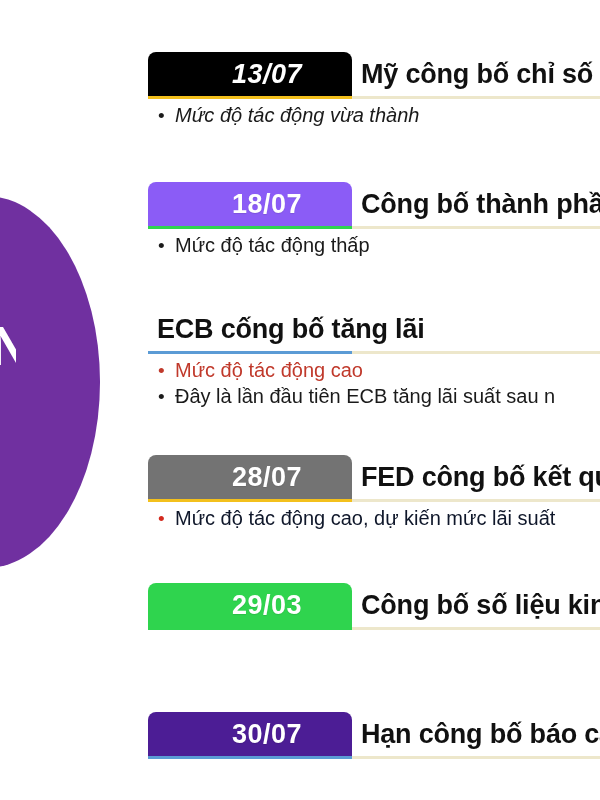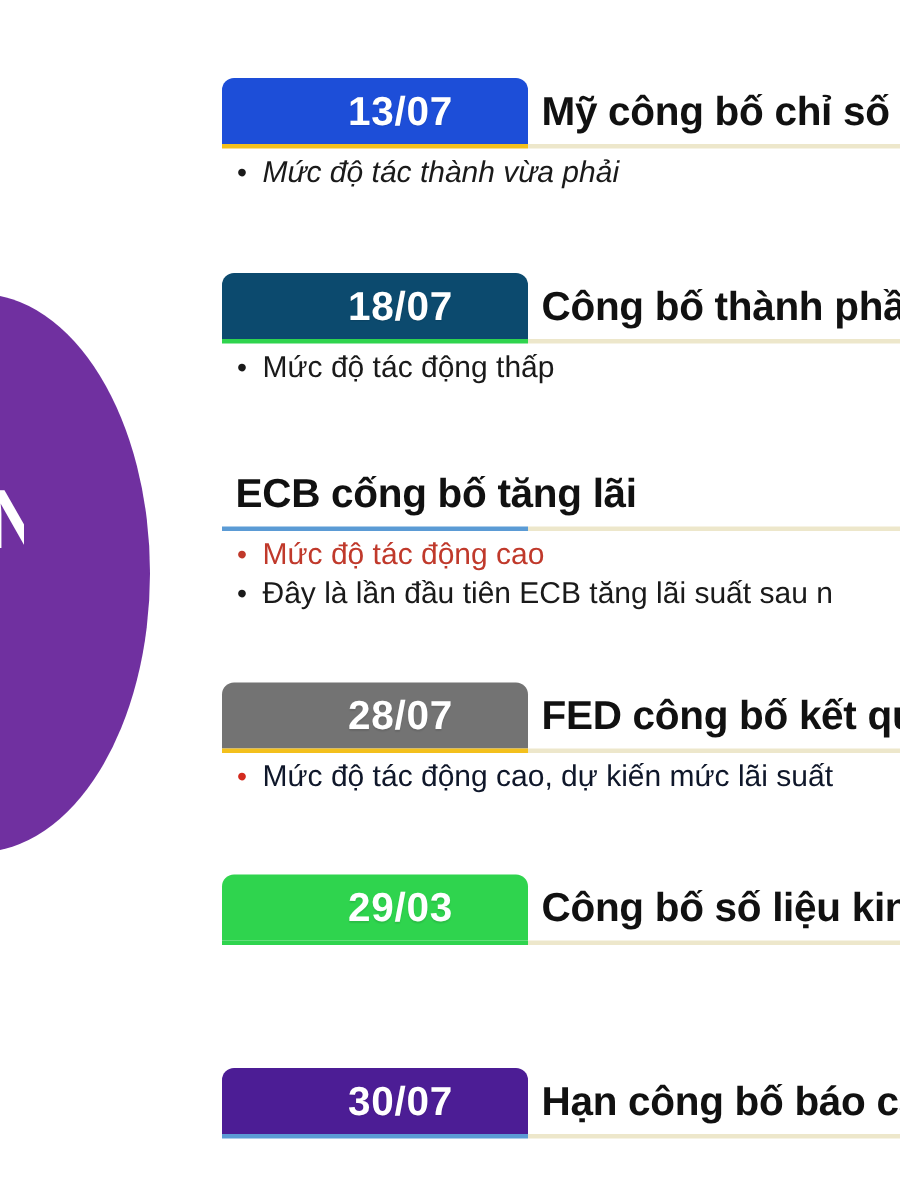--- a/index.html
+++ b/index.html
@@ -164,39 +164,39 @@
 </style>
 </head>
 <body>
 
 <div class="purple-circle"></div>
 <div class="purple-label">N</div>
 
 <div class="timeline" id="timeline">
     <div class="row" style="top: 52px;">
       <div class="badge-line">
-        <div class="badge" style="background: #1d4ed8;">
+        <div class="badge" style="background: #000000; font-style: italic;">
           <span class="badge-date">13/07</span>
         </div>
         <div class="title">Mỹ công bố chỉ số C</div>
       </div>
       <div class="rule">
         <div class="rule-badge" style="background: rgb(243, 192, 28);"></div>
         <div class="rule-rest"></div>
       </div>
       <div class="bullets">
         <div class="bullet style-italic">
           <span class="dot">•</span>
-          <span class="btext">Mức độ tác thành vừa phải</span>
+          <span class="btext">Mức độ tác động vừa thành</span>
         </div>
       </div>
     </div>
     <div class="row" style="top: 182px;">
       <div class="badge-line">
-        <div class="badge" style="background: #0c4a6e;">
+        <div class="badge" style="background: #8b5cf6;">
           <span class="badge-date">18/07</span>
         </div>
         <div class="title">Công bố thành phần</div>
       </div>
       <div class="rule">
         <div class="rule-badge" style="background: rgb(47, 212, 78);"></div>
         <div class="rule-rest"></div>
       </div>
       <div class="bullets">
         <div class="bullet style-plain">

